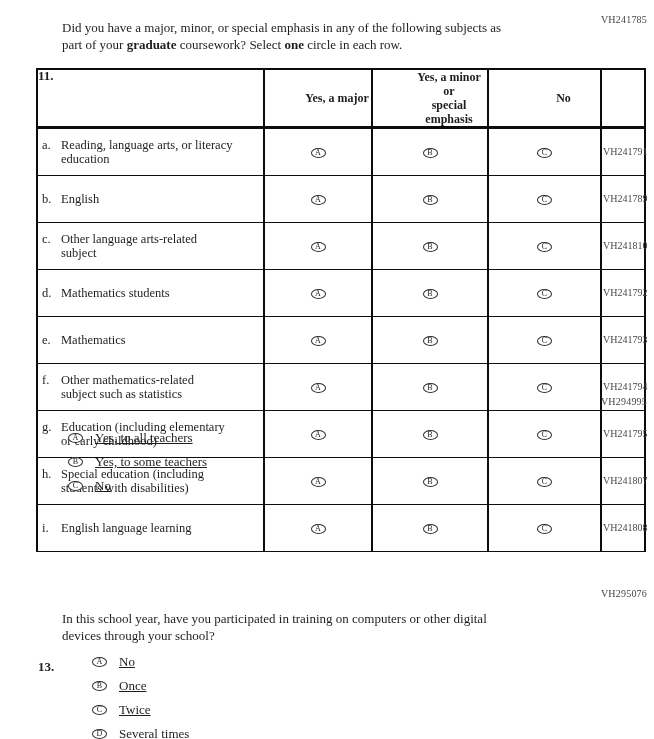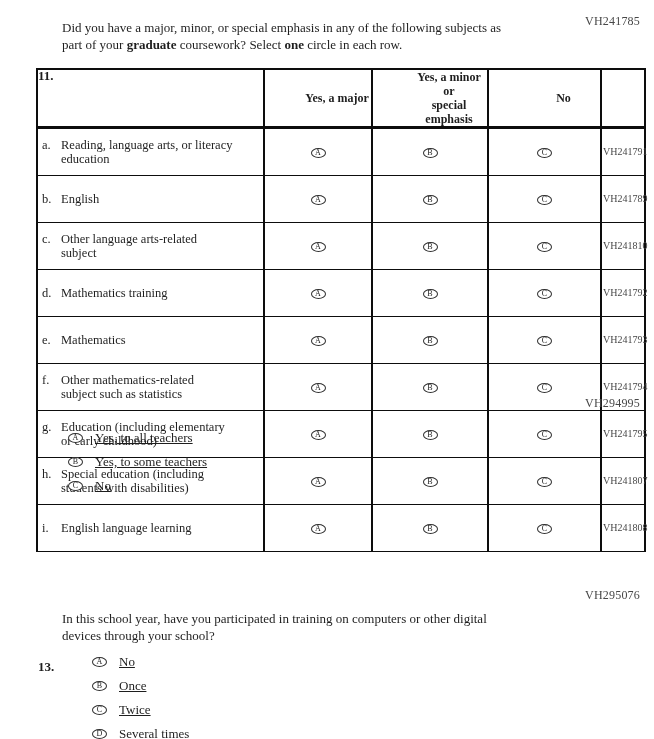--- a/index.html
+++ b/index.html
@@ -6,22 +6,22 @@
   html, body { width: 654px; height: 739px; }
   body {
     position: relative;
     background: #ffffff;
     font-family: "Liberation Serif", serif;
     color: #1e1e1e;
     overflow: hidden;
   }
   .vcode {
     position: absolute;
-    right: 14px;
-    font-size: 12px;
+    right: 7px;
+    font-size: 10px;
     letter-spacing: 0.2px;
     color: #474747;
   }
   .question {
     position: absolute;
     left: 38px;
     display: flex;
   }
   .q-number {
     font-weight: bold;
@@ -193,21 +193,21 @@
       <td class="bubble-cell"><span class="bubble">
               <span>C</span>
             </span></td>
       <td class="code-cell">VH241810</td>
     </tr>
 
     <tr class="short">
       <td class="label-cell">
             <div class="label-flex">
               <span class="row-letter">d.</span>
-              <span class="row-label">Mathematics training</span>
+              <span class="row-label">Mathematics students</span>
             </div>
           </td>
       <td class="bubble-cell"><span class="bubble">
               <span>A</span>
             </span></td>
       <td class="bubble-cell"><span class="bubble">
               <span>B</span>
             </span></td>
       <td class="bubble-cell"><span class="bubble">
               <span>C</span>

